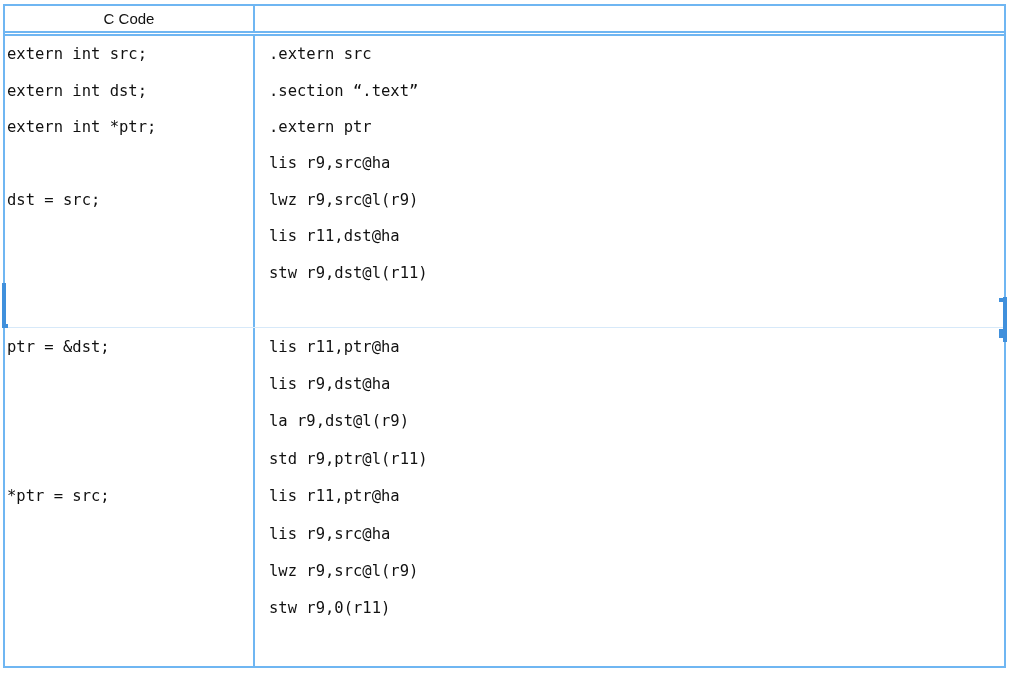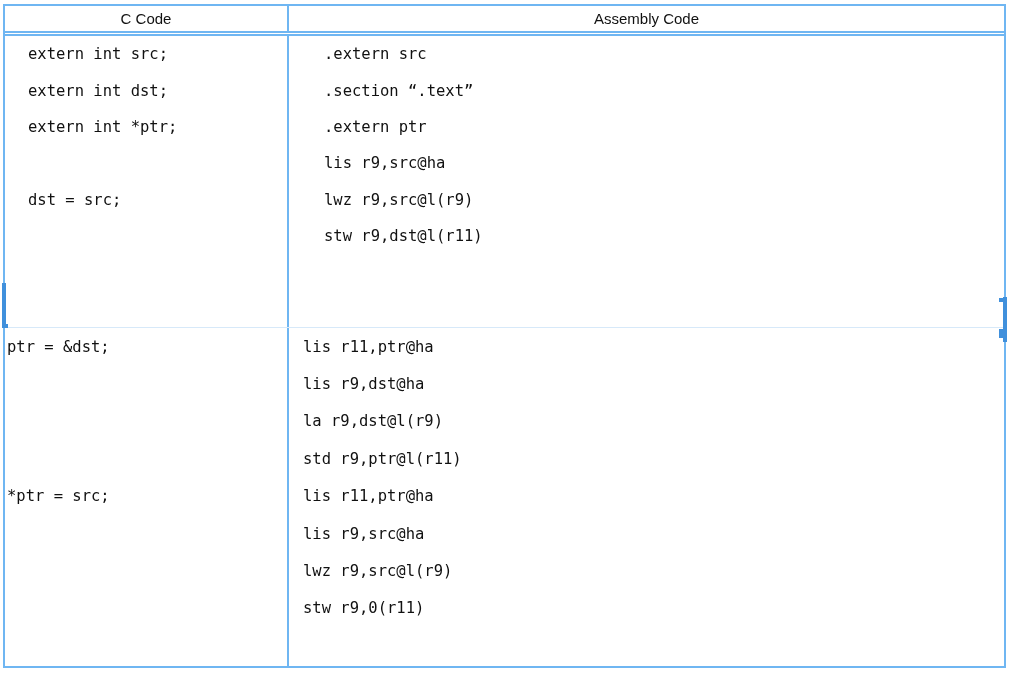--- a/index.html
+++ b/index.html
@@ -36,21 +36,21 @@
     display: flex;
     border-bottom: 2px solid var(--border);
   }
   .header-cell {
     display: flex;
     align-items: center;
     justify-content: center;
     font-size: 15px;
     color: var(--text);
   }
-  .cell-left  { flex: none; width: 282px; }
+  .cell-left  { flex: none; width: 248px; }
   .cell-right { flex: 1; min-width: 0; }
   .vdivider {
     flex: none;
     width: 2px;
     background: var(--border);
   }
   .header-gap {
     flex: none;
     height: 3px;
     border-bottom: 2px solid var(--border);
@@ -77,41 +77,40 @@
   .code-cell.cell-left  { padding-left: 2px; }
   .code-cell.cell-right { padding-left: 14px; }
   .code-line {
     display: flex;
     align-items: center;
     white-space: pre;
     font-family: "DejaVu Sans Mono", "Liberation Mono", monospace;
     font-size: 15.5px;
     color: var(--text);
   }
-  .row1 .code-line { height: 36.4px; margin-left: 21px; }
+  .row1 .code-line { height: 36.4px; }
   .row2 .code-line { height: 37.4px; }
 
   
   .artifact { position: absolute; background: var(--artifact); }
   .artifact-left-bar   { left: 2px;   top: 283px; width: 4px; height: 41px; }
   .artifact-left-tick  { left: 2px;   top: 324px; width: 6px; height: 4px; }
   .artifact-right-bar  { left: 1003px; top: 297px; width: 4px; height: 45px; }
   .artifact-right-tick1{ left: 999px; top: 298px; width: 5px; height: 4px; }
   .artifact-right-tick2{ left: 999px; top: 329px; width: 5px; height: 9px; }
 </style>
 </head>
 <body>
 
 <div class="page">
   <div class="table-frame">
 
     <div class="header-row">
       <div class="header-cell cell-left">C Code</div>
       <div class="vdivider"></div>
-      <div class="header-cell cell-right">Assembly Code</div>
     </div>
 
     <div class="header-gap"></div>
 
     <div class="body">
 
       <div class="body-row row1">
         <div class="code-cell cell-left">
             <div class="code-line">extern int src;</div>
             <div class="code-line">extern int dst;</div>
@@ -122,20 +121,21 @@
             <div class="code-line"></div>
             <div class="code-line"></div>
           </div>
         <div class="vdivider"></div>
         <div class="code-cell cell-right">
             <div class="code-line">.extern src</div>
             <div class="code-line">.section “.text”</div>
             <div class="code-line">.extern ptr</div>
             <div class="code-line">lis r9,src@ha</div>
             <div class="code-line">lwz r9,src@l(r9)</div>
+            <div class="code-line">lis r11,dst@ha</div>
             <div class="code-line">stw r9,dst@l(r11)</div>
           </div>
       </div>
 
       <div class="row-divider"></div>
 
       <div class="body-row row2">
         <div class="code-cell cell-left">
             <div class="code-line">ptr = &amp;dst;</div>
             <div class="code-line"></div>

